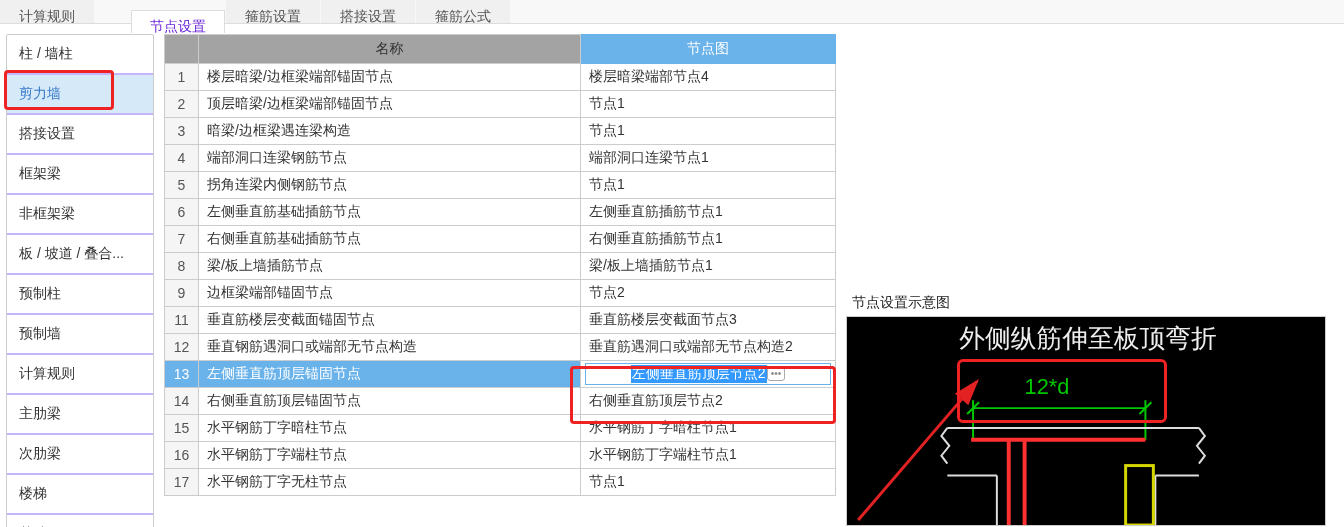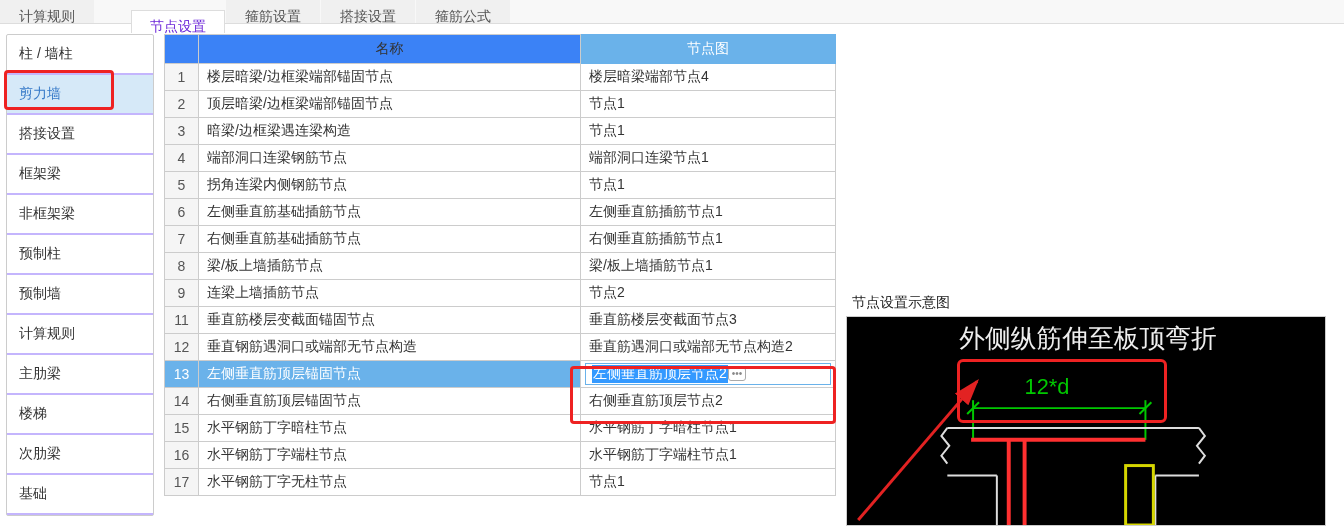--- a/index.html
+++ b/index.html
@@ -66,21 +66,21 @@
     .table-area {
       flex: 0 0 672px;
       position: relative;
     }
     table {
       border-collapse: collapse;
       width: 100%;
       table-layout: fixed;
     }
     th {
-      background: #3b82f6;
+      background: #a3a3a3;
       border: 1px solid #ccc;
       padding: 5px 6px;
       font-weight: normal;
       color: #333;
     }
     th.selhdr {
       background: #6ab2ea;
       color: #fff;
       border-color: #6ab2ea;
     }
@@ -103,21 +103,21 @@
       position: relative;
       padding: 2px 4px;
     }
     .editbox {
       border: 1px solid #6ab2ea;
       background: #fff;
       color: #333;
       padding: 2px 6px;
       display: flex;
       align-items: center;
-      justify-content: flex-start;
+      justify-content: center;
       height: 22px;
     }
     .editbox .sel {
       background: #3399ff;
       color: #fff;
       padding: 0 1px;
     }
     .editbox .dots {
       color: #888;
       border: 1px solid #aaa;
@@ -172,26 +172,27 @@
 
 <div class="main-wrap">
 
   <div style="position:relative">
     <div class="sidebar" id="sidebar">
         <div class="side-item">柱 / 墙柱</div>
         <div class="side-item active">剪力墙</div>
         <div class="side-item">搭接设置</div>
         <div class="side-item">框架梁</div>
         <div class="side-item">非框架梁</div>
+        <div class="side-item">板 / 坡道 / 叠合...</div>
         <div class="side-item">预制柱</div>
         <div class="side-item">预制墙</div>
         <div class="side-item">计算规则</div>
         <div class="side-item">主肋梁</div>
+        <div class="side-item">次肋梁</div>
         <div class="side-item">楼梯</div>
-        <div class="side-item">次肋梁</div>
         <div class="side-item">基础</div>
       </div>
     <div class="side-annot" style="left:-2px; top:36px; width:110px; height:40px;"></div>
   </div>
 
   <div class="table-area">
     <table>
       <colgroup>
           <col class="c1">
           <col class="c2">
@@ -240,21 +241,21 @@
             <td class="namecell">右侧垂直筋基础插筋节点</td>
             <td>右侧垂直筋插筋节点1</td>
           </tr>
           <tr>
             <td class="rownum">8</td>
             <td class="namecell">梁/板上墙插筋节点</td>
             <td>梁/板上墙插筋节点1</td>
           </tr>
           <tr>
             <td class="rownum">9</td>
-            <td class="namecell">连梁上墙插筋节点</td>
+            <td class="namecell">边框梁端部锚固节点</td>
             <td>节点2</td>
           </tr>
           <tr>
             <td class="rownum">11</td>
             <td class="namecell">垂直筋楼层变截面锚固节点</td>
             <td>垂直筋楼层变截面节点3</td>
           </tr>
           <tr>
             <td class="rownum">12</td>
             <td class="namecell">垂直钢筋遇洞口或端部无节点构造</td>

